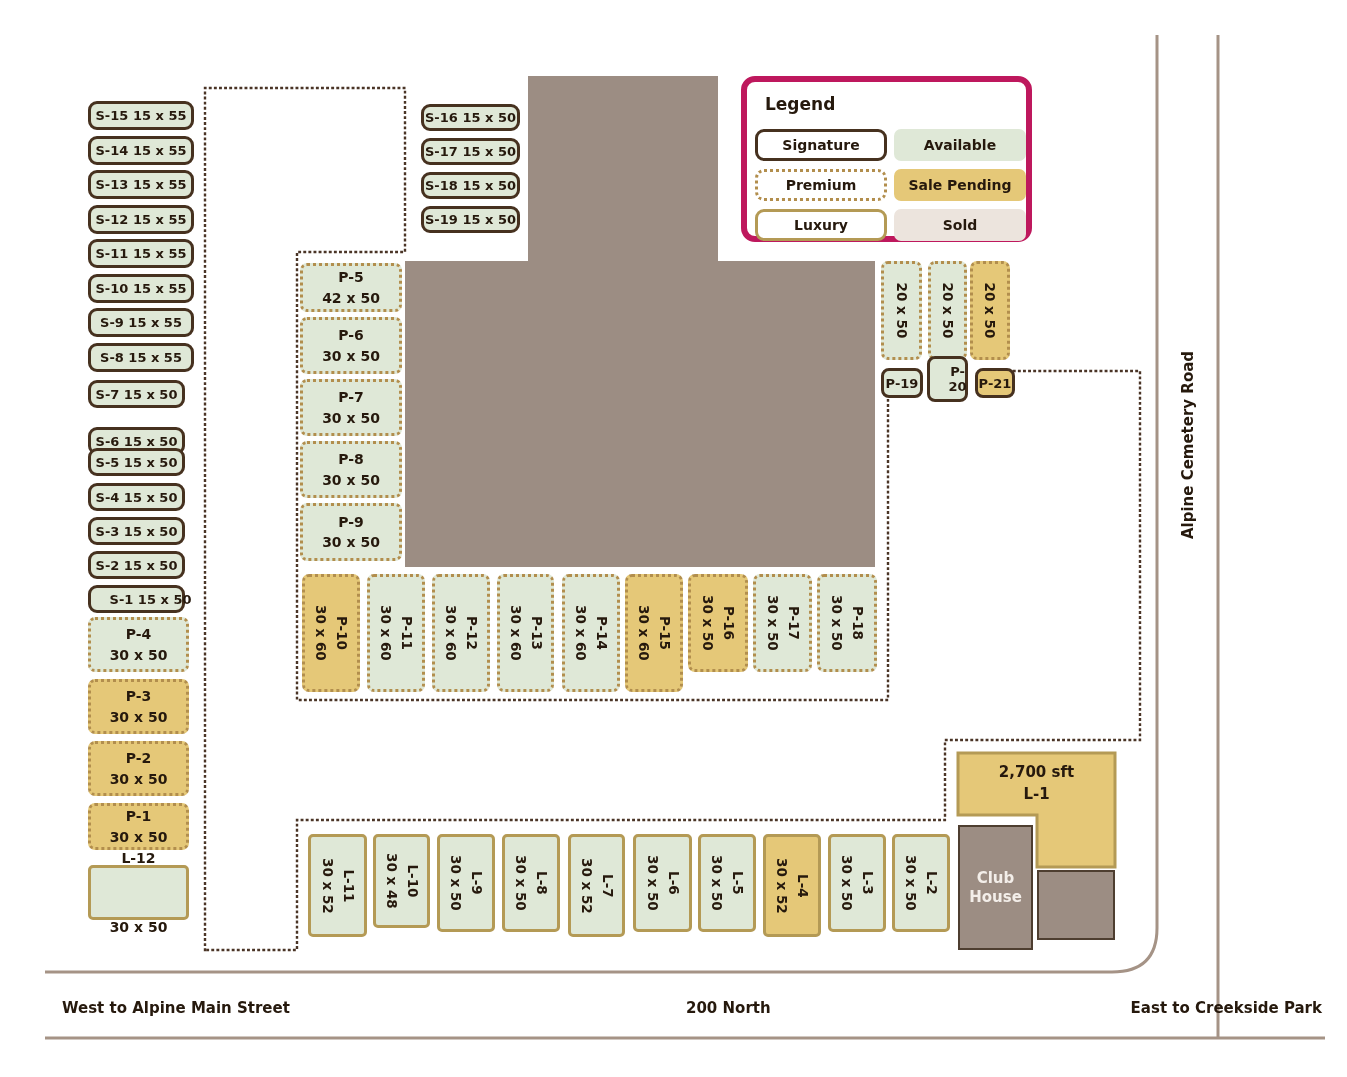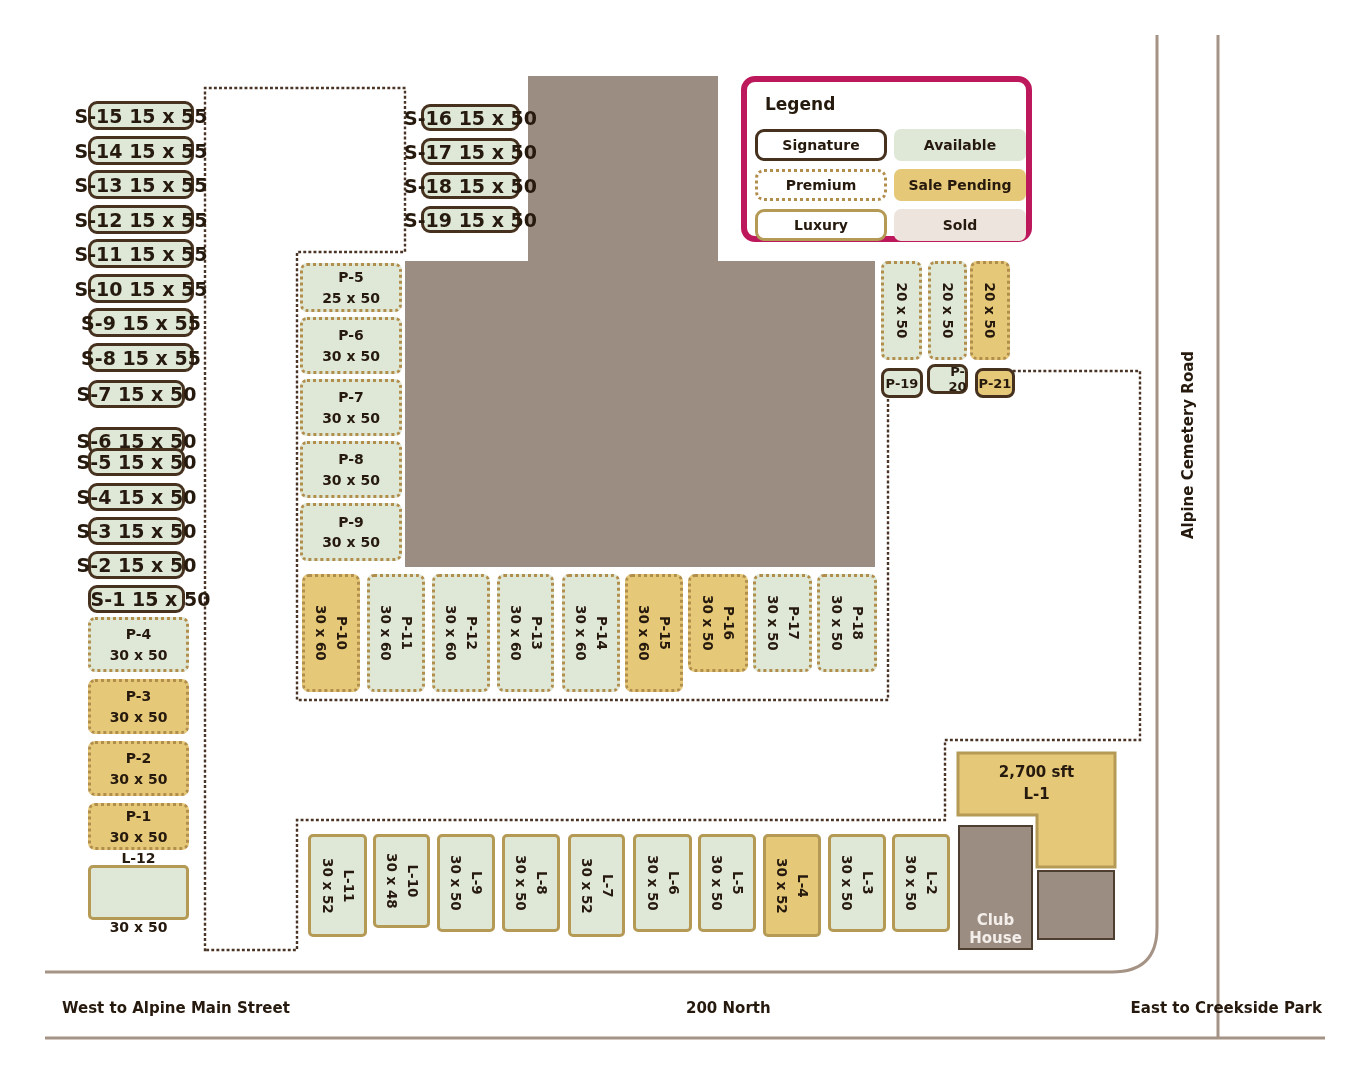--- a/index.html
+++ b/index.html
@@ -3,32 +3,32 @@
 <meta charset="utf-8">
 <style>
   html,body{margin:0;padding:0;background:#ffffff;}
   #canvas{
     position:relative;width:1347px;height:1077px;background:#ffffff;overflow:hidden;
     font-family:"DejaVu Sans","Liberation Sans",sans-serif;color:#26190d;
   }
   #overlay{position:absolute;left:0;top:0;width:1347px;height:1077px;}
   .building{position:absolute;background:#9c8d83;}
   .building.outlined{border:2px solid #4e3e30;box-sizing:border-box;}
-  #club-house{display:flex;align-items:flex-end;justify-content:center;text-align:center;
+  #club-house{display:flex;align-items:center;justify-content:center;text-align:center;
     color:#f3eee9;font-weight:bold;font-size:15px;line-height:1.25;}
   .lot{position:absolute;box-sizing:border-box;display:flex;align-items:center;justify-content:center;
     font-weight:bold;color:#26190d;text-align:center;}
   .status-available{background:#dfe8d7;}
   .status-pending{background:#e5c878;}
   .status-sold{background:#ece4dd;}
   .tier-signature{border:3px solid #46311f;border-radius:9px;}
   .tier-premium{border:3px dotted #b28e4d;border-radius:7px;}
   .tier-luxury{border:3px solid #b49a55;border-radius:5px;}
   .tier-chip{border:3px solid #46311f;border-radius:8px;font-size:13px;}
-  .mode-inline{font-size:19px;letter-spacing:0px;white-space:nowrap;text-align:center;}
+  .mode-inline{font-size:13px;letter-spacing:0px;white-space:nowrap;text-align:center;}
   .mode-stack{flex-direction:column;font-size:14px;line-height:1.45;}
   .mode-vert .vtext{transform:rotate(90deg);white-space:nowrap;font-size:13.5px;line-height:1.55;}
   .no-box{background:transparent !important;border:none !important;font-size:15px;}
   .street-label{position:absolute;font-weight:bold;font-size:15px;white-space:nowrap;color:#26190d;}
   #street-vertical{transform:translate(-50%,-50%) rotate(-90deg);}
   #legend{position:absolute;left:741px;top:76px;width:291px;height:166px;background:#ffffff;
     border:6px solid #be185d;border-radius:14px;box-sizing:border-box;}
   #legend .legend-title{position:absolute;left:18px;top:12px;font-size:17px;font-weight:bold;}
   .legend-chip{position:absolute;box-sizing:border-box;display:flex;align-items:center;justify-content:center;
     font-weight:bold;font-size:14px;height:32px;width:132px;border-radius:9px;}
@@ -90,21 +90,21 @@
       <div class="lot tier-premium status-pending mode-stack" style="left: 88px; top: 741px; width: 101px; height: 55px;">
         <div>P-2</div>
         <div>30 x 50</div>
       </div>
       <div class="lot tier-premium status-pending mode-stack" style="left: 88px; top: 803px; width: 101px; height: 47px;">
         <div>P-1</div>
         <div>30 x 50</div>
       </div>
       <div class="lot tier-premium status-available mode-stack" style="left: 300px; top: 263px; width: 102px; height: 49px;">
         <div>P-5</div>
-        <div>25 x 50</div>
+        <div>42 x 50</div>
       </div>
       <div class="lot tier-premium status-available mode-stack" style="left: 300px; top: 317px; width: 102px; height: 57px;">
         <div>P-6</div>
         <div>30 x 50</div>
       </div>
       <div class="lot tier-premium status-available mode-stack" style="left: 300px; top: 379px; width: 102px; height: 57px;">
         <div>P-7</div>
         <div>30 x 50</div>
       </div>
       <div class="lot tier-premium status-available mode-stack" style="left: 300px; top: 441px; width: 102px; height: 57px;">
@@ -173,21 +173,21 @@
         <div class="vtext">
           <div>20 x 50</div>
         </div>
       </div>
       <div class="lot tier-chip status-available" style="left: 881px; top: 368px; width: 42px; height: 30px;">P-19</div>
       <div class="lot tier-premium status-available mode-vert" style="left: 928px; top: 261px; width: 39px; height: 99px;">
         <div class="vtext">
           <div>20 x 50</div>
         </div>
       </div>
-      <div class="lot tier-chip status-available" style="left: 927px; top: 364px; width: 41px; height: 30px; padding-left: 20px;">P-20</div>
+      <div class="lot tier-chip status-available" style="left: 927px; top: 356px; width: 41px; height: 46px; padding-left: 20px;">P-20</div>
       <div class="lot tier-premium status-pending mode-vert" style="left: 970px; top: 261px; width: 40px; height: 99px;">
         <div class="vtext">
           <div>20 x 50</div>
         </div>
       </div>
       <div class="lot tier-chip status-pending" style="left: 975px; top: 368px; width: 40px; height: 30px;">P-21</div>
       <div class="lot tier-luxury status-available mode-stack" style="left: 88px; top: 865px; width: 101px; height: 55px; gap: 48px;">
         <div>L-12</div>
         <div>30 x 50</div>
       </div>

